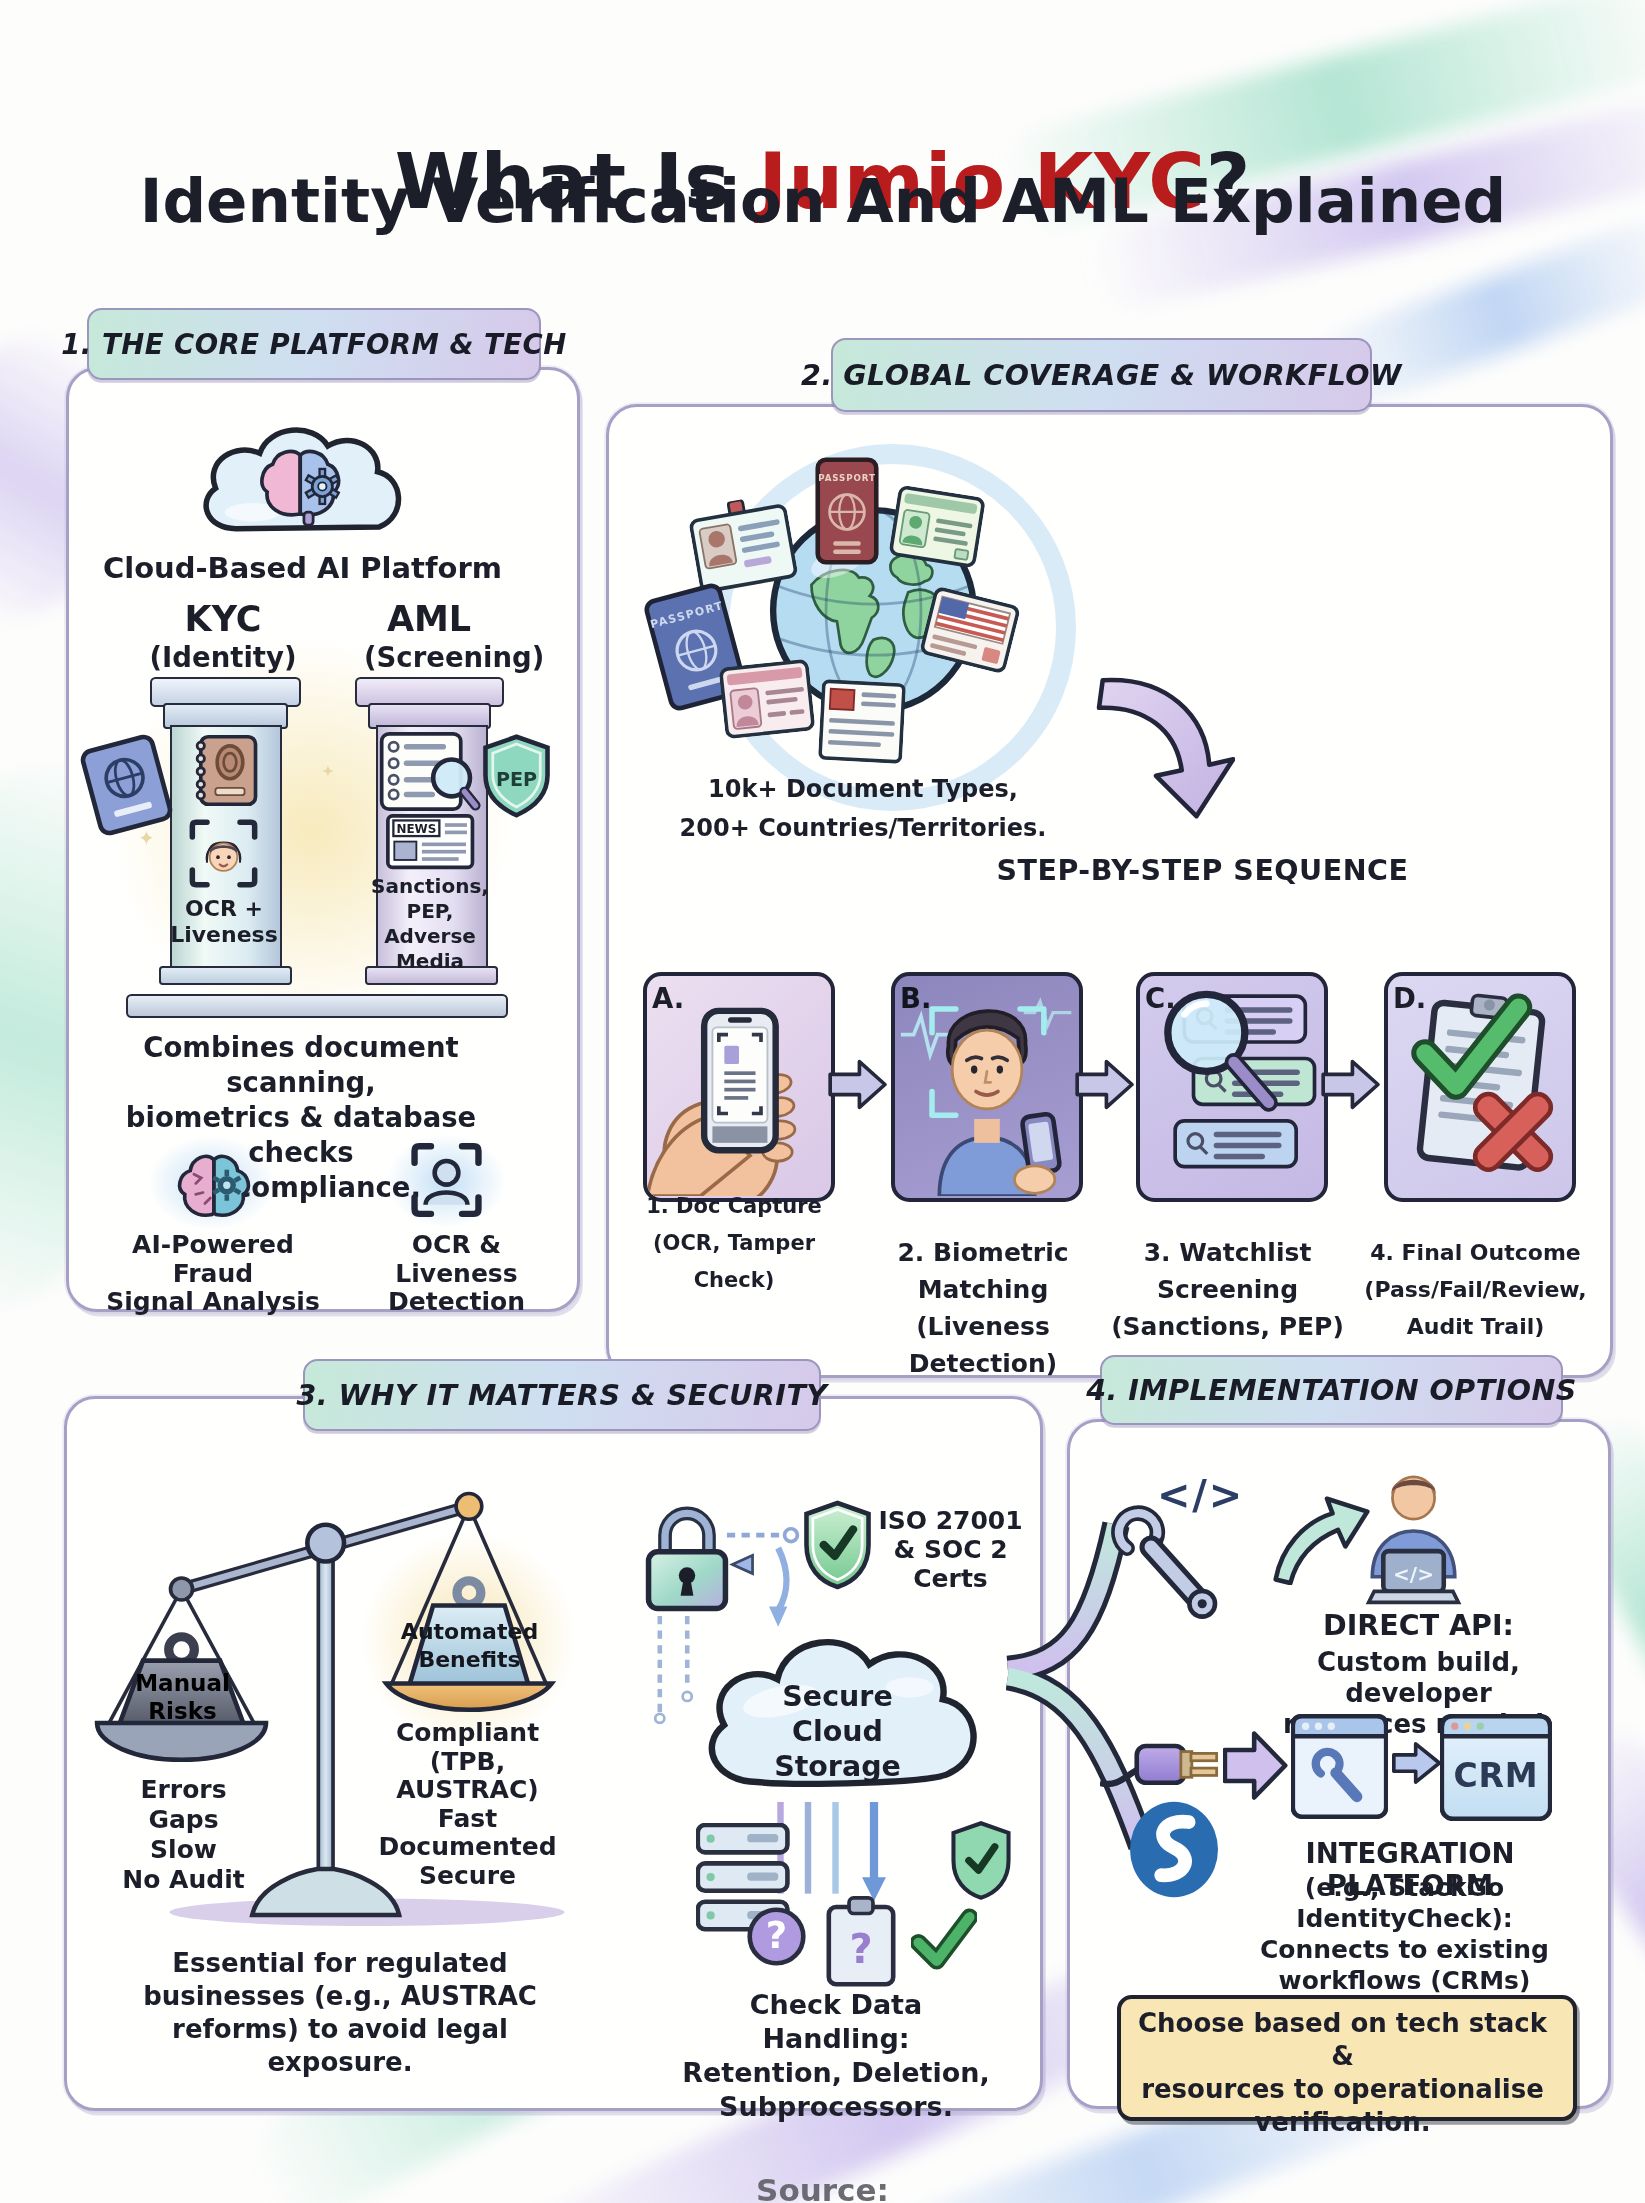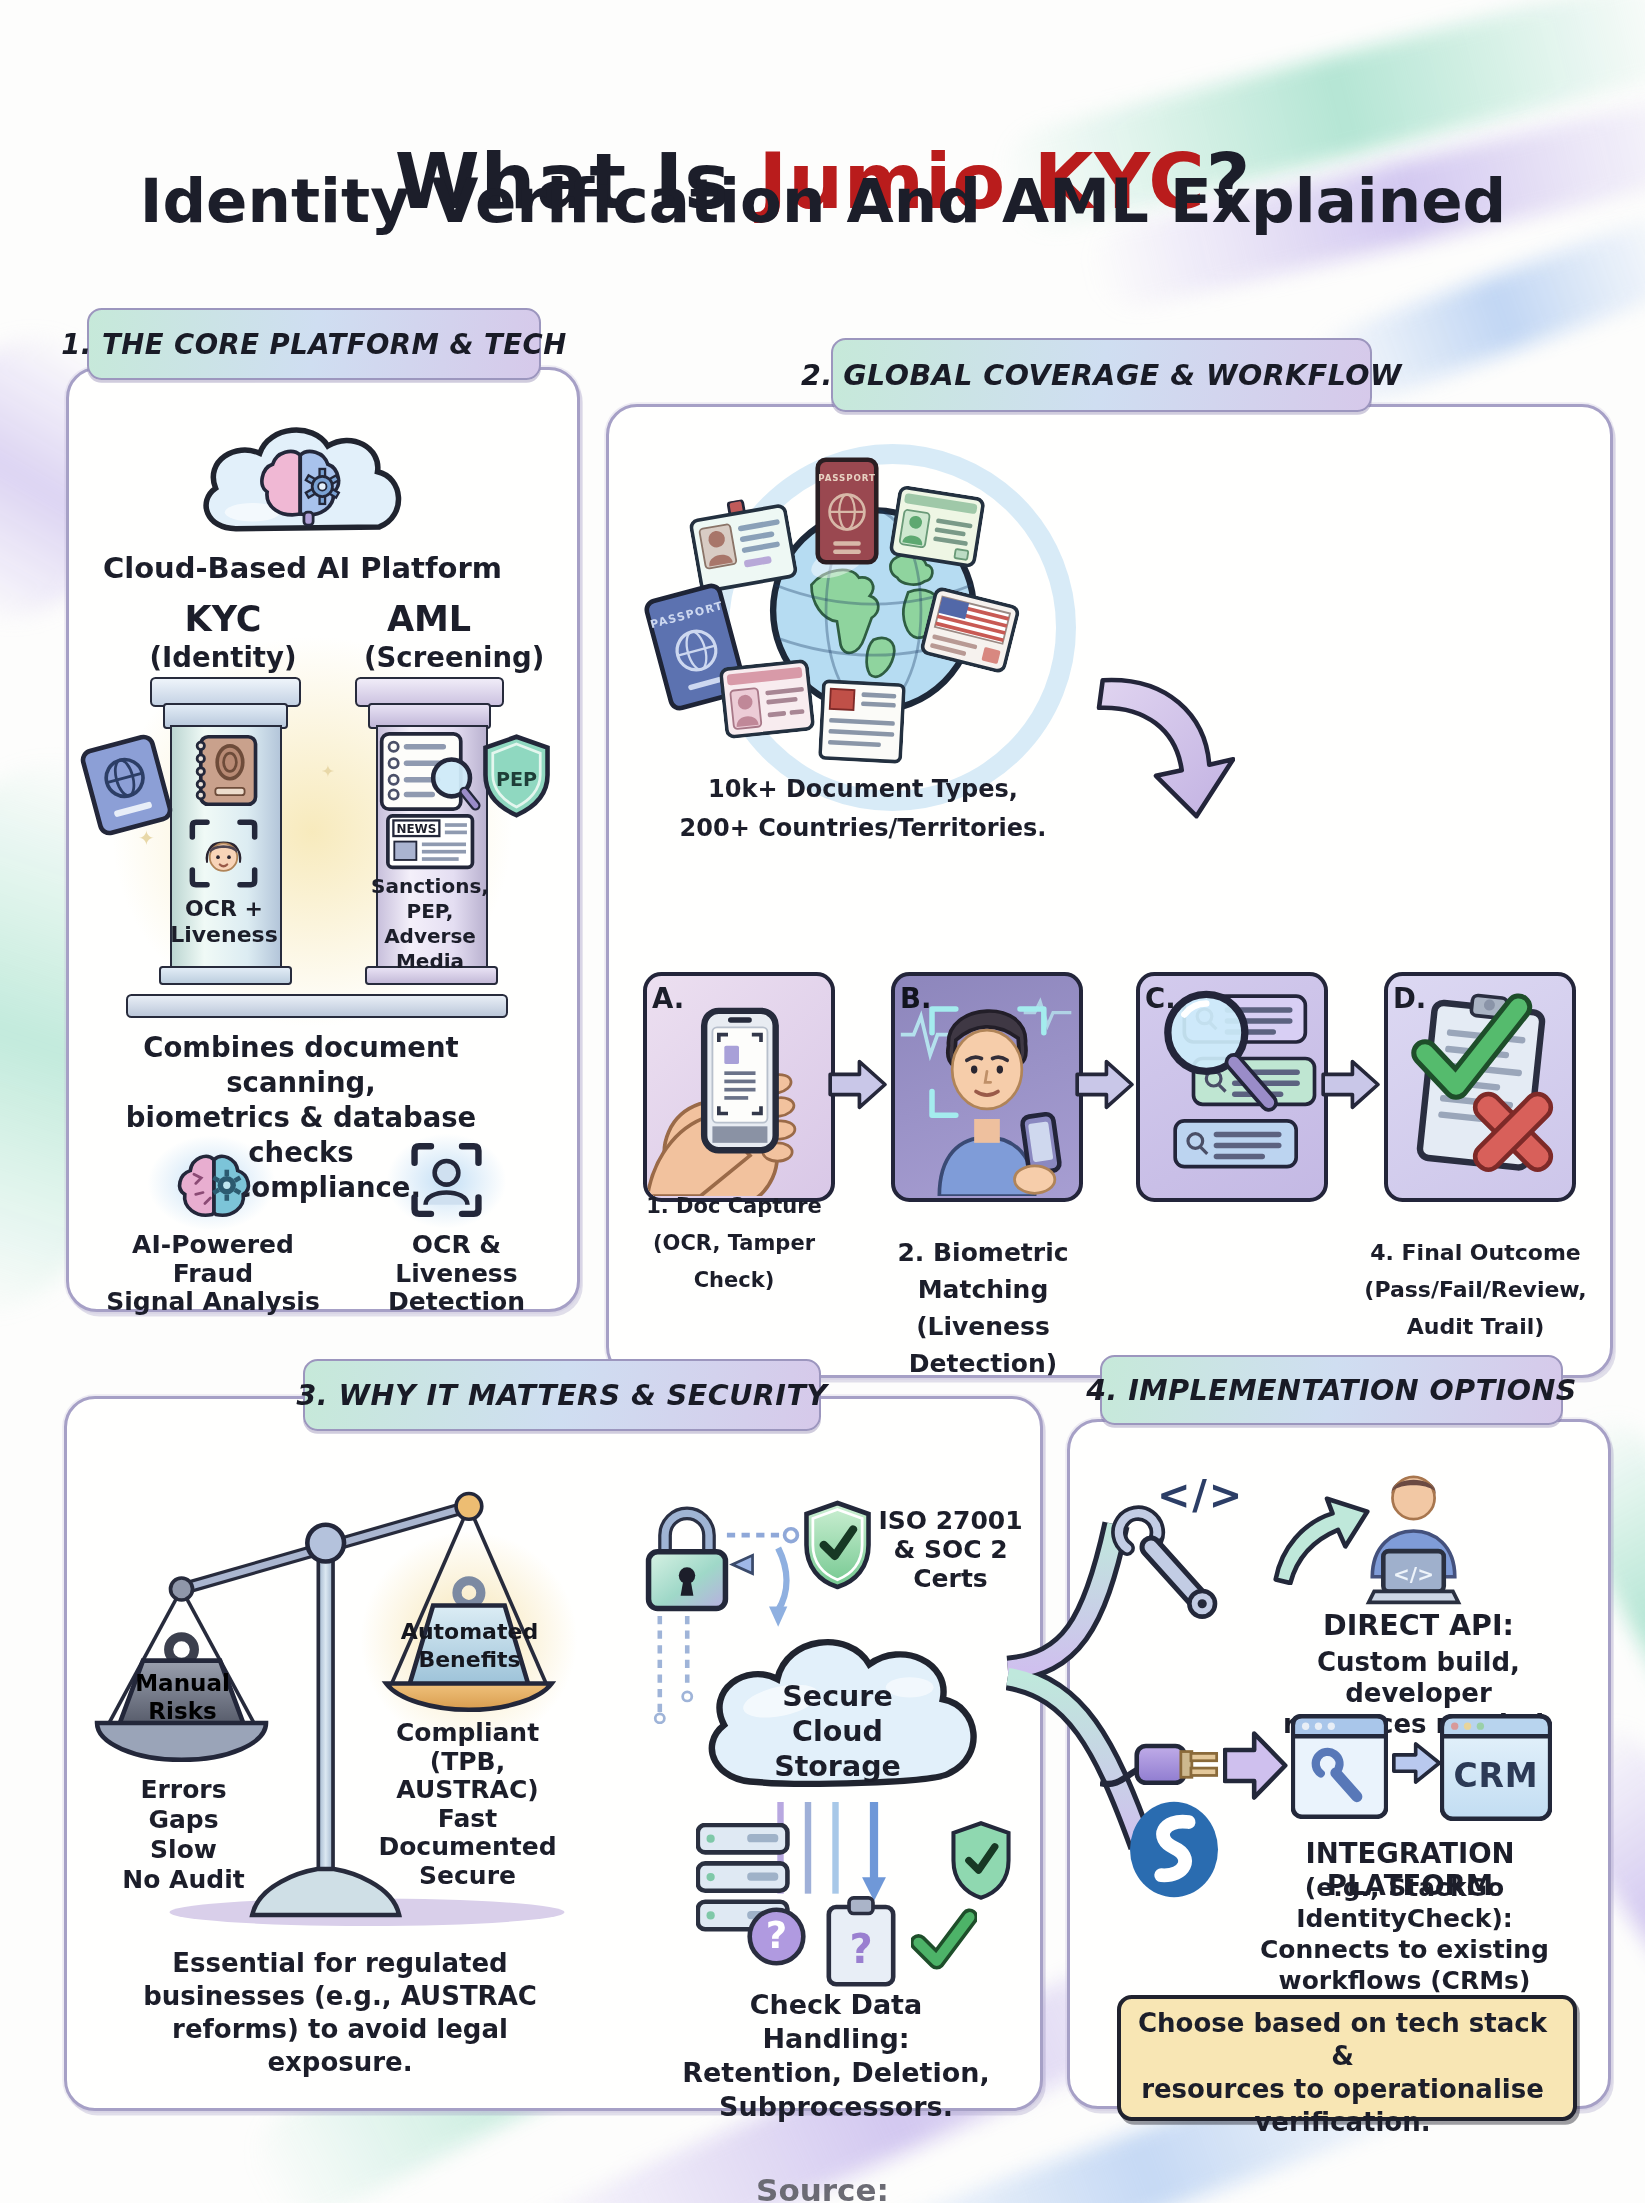--- a/index.html
+++ b/index.html
@@ -297,20 +297,21 @@
   <svg class="icon" style="left:1088px;top:669px" width="147" height="152" viewBox="0 0 160 165">
     <defs>
         <linearGradient id="gLav" x1="0" y1="0" x2="1" y2="1">
           <stop offset="0" stop-color="#e0d4f0"></stop>
           <stop offset="1" stop-color="#c2b2e2"></stop>
         </linearGradient>
       </defs>
     <path d="M16 12 C86 8 128 50 132 104 L158 98 L118 160 L74 116 L102 110 C96 66 62 40 12 42 Z" fill="url(#gLav)" stroke="#23253a" stroke-width="5" stroke-linejoin="round"></path>
   </svg>
 
+  <div class="txt" style="left:973px;top:854px;width:459px;font-size:28.5px;letter-spacing:0.5px">STEP-BY-STEP SEQUENCE</div>
 
   <div class="card" style="left:643px;top:972px;width:184px;height:222px;background:linear-gradient(135deg,#ecdff0,#d9c8e7)">
     <svg width="184" height="220" viewBox="0 0 200 240">
       <ellipse cx="80" cy="195" rx="62" ry="58" fill="#f2c29e" stroke="#9a6a48" stroke-width="4" transform="rotate(24 80 195)"></ellipse>
       <path d="M0 240 C8 192 38 160 72 152 L112 196 L58 240 Z" fill="#f2c29e" stroke="#9a6a48" stroke-width="4"></path>
       <g stroke="#9a6a48" stroke-width="3" fill="#f2c29e">
         <ellipse cx="140" cy="118" rx="17" ry="10" transform="rotate(-12 140 118)"></ellipse>
         <ellipse cx="143" cy="143" rx="17" ry="10" transform="rotate(-8 143 143)"></ellipse>
         <ellipse cx="144" cy="168" rx="17" ry="10" transform="rotate(-4 144 168)"></ellipse>
         <ellipse cx="142" cy="192" rx="16" ry="10"></ellipse>
@@ -420,20 +421,23 @@
   <svg class="icon" style="left:1321px;top:1058px" width="61" height="53" viewBox="0 0 66 58">
       <polygon points="2,18 34,18 34,4 62,29 34,54 34,40 2,40" fill="#c9c7e8" stroke="#25273a" stroke-width="4" stroke-linejoin="round"></polygon>
     </svg>
 
   <div class="txt" style="left:624px;top:1188px;width:220px;font-size:21px;line-height:37px">1. Doc Capture
 (OCR, Tamper
 Check)</div>
   <div class="txt" style="left:859px;top:1234px;width:248px;font-size:25px;line-height:37px">2. Biometric
 Matching
 (Liveness Detection)</div>
+  <div class="txt" style="left:1108px;top:1234px;width:239px;font-size:25px;line-height:37px">3. Watchlist
+Screening
+(Sanctions, PEP)</div>
   <div class="txt" style="left:1347px;top:1234px;width:257px;font-size:22px;line-height:37px">4. Final Outcome
 (Pass/Fail/Review,
 Audit Trail)</div>
 
   <div class="panel" style="left:64px;top:1396px;width:973px;height:709px"></div>
   <div class="badge" style="left:303px;top:1359px;width:514px;height:68px;font-size:28.5px">3. WHY IT MATTERS &amp; SECURITY</div>
 
   <svg class="icon" style="left:64px;top:1451px" width="606" height="478" viewBox="0 0 660 520">
     <defs>
       <linearGradient id="wL" x1="0" y1="0" x2="0" y2="1">

